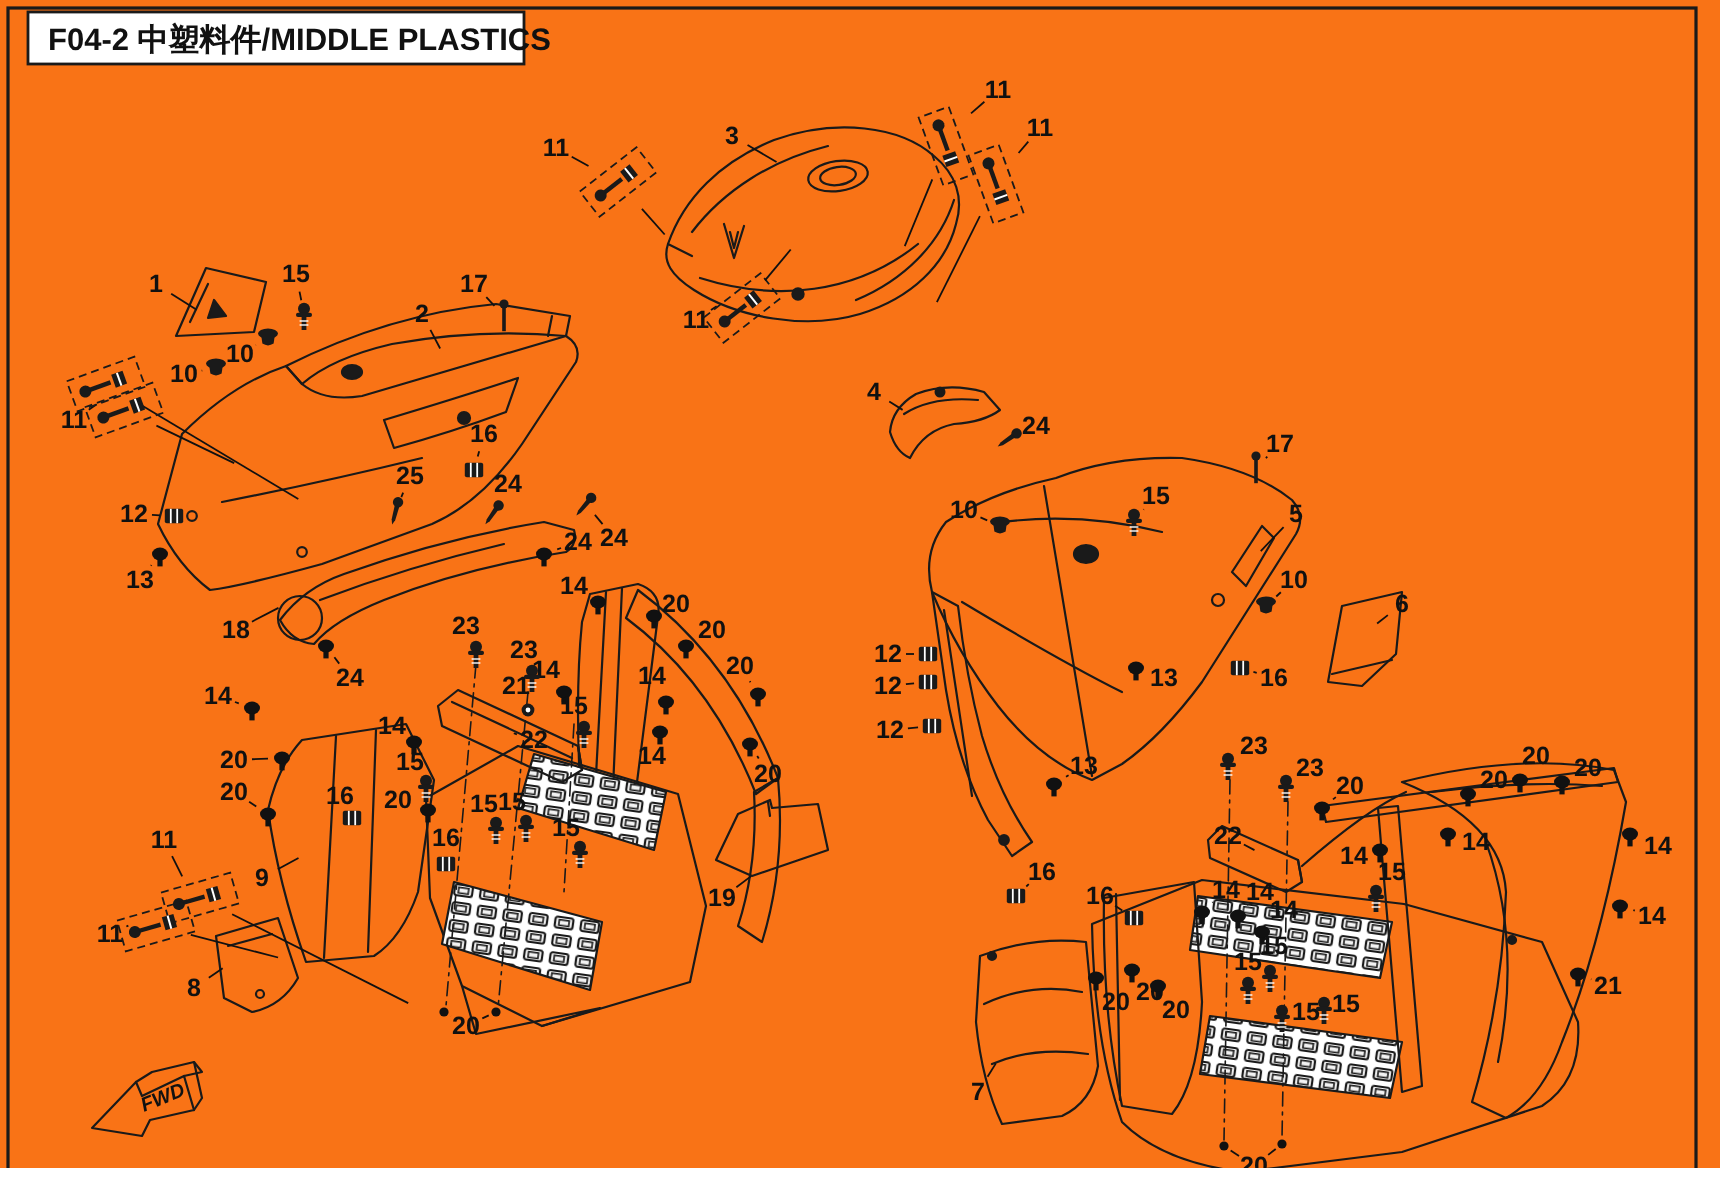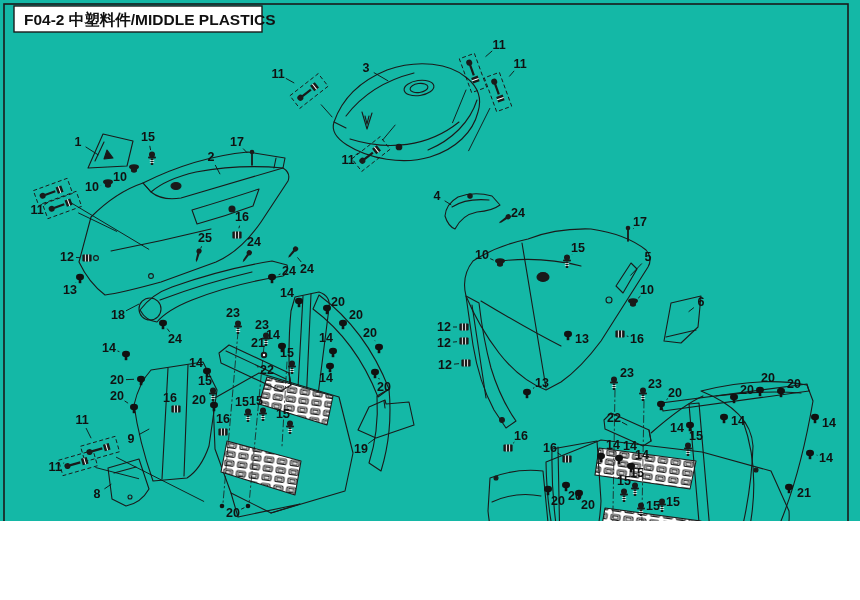--- a/index.html
+++ b/index.html
@@ -1,16 +1,16 @@
 <!DOCTYPE html>
 <html><head>
 <meta charset="utf-8">
 <style>
   html,body{margin:0;padding:0;background:#fff;}
-  .page{position:relative;width:860px;height:521px;background:#14b8a6;
+  .page{position:relative;width:860px;height:584px;background:#f97316;
         font-family:"Liberation Sans","DejaVu Sans",sans-serif;overflow:hidden;}
   svg{display:block}
   .art{stroke:#1a1a1a;stroke-width:1.1;fill:none;stroke-linejoin:round;stroke-linecap:round;}
   .dd{stroke:#1a1a1a;stroke-width:0.8;fill:none;stroke-dasharray:7 3 1.5 3;}
   text.co{font:700 12.5px "Liberation Sans","DejaVu Sans",sans-serif;fill:#111;}
   text.title{font:700 15.5px "Liberation Sans","DejaVu Sans",sans-serif;fill:#111;}
   text.fwd{font:italic 700 10px "Liberation Sans","DejaVu Sans",sans-serif;fill:#111;}
   .ldr{stroke:#111;stroke-width:0.9;fill:none;}
   .kitbox{stroke:#1a1a1a;stroke-width:0.9;fill:none;stroke-dasharray:4 2.5;}
 </style>

